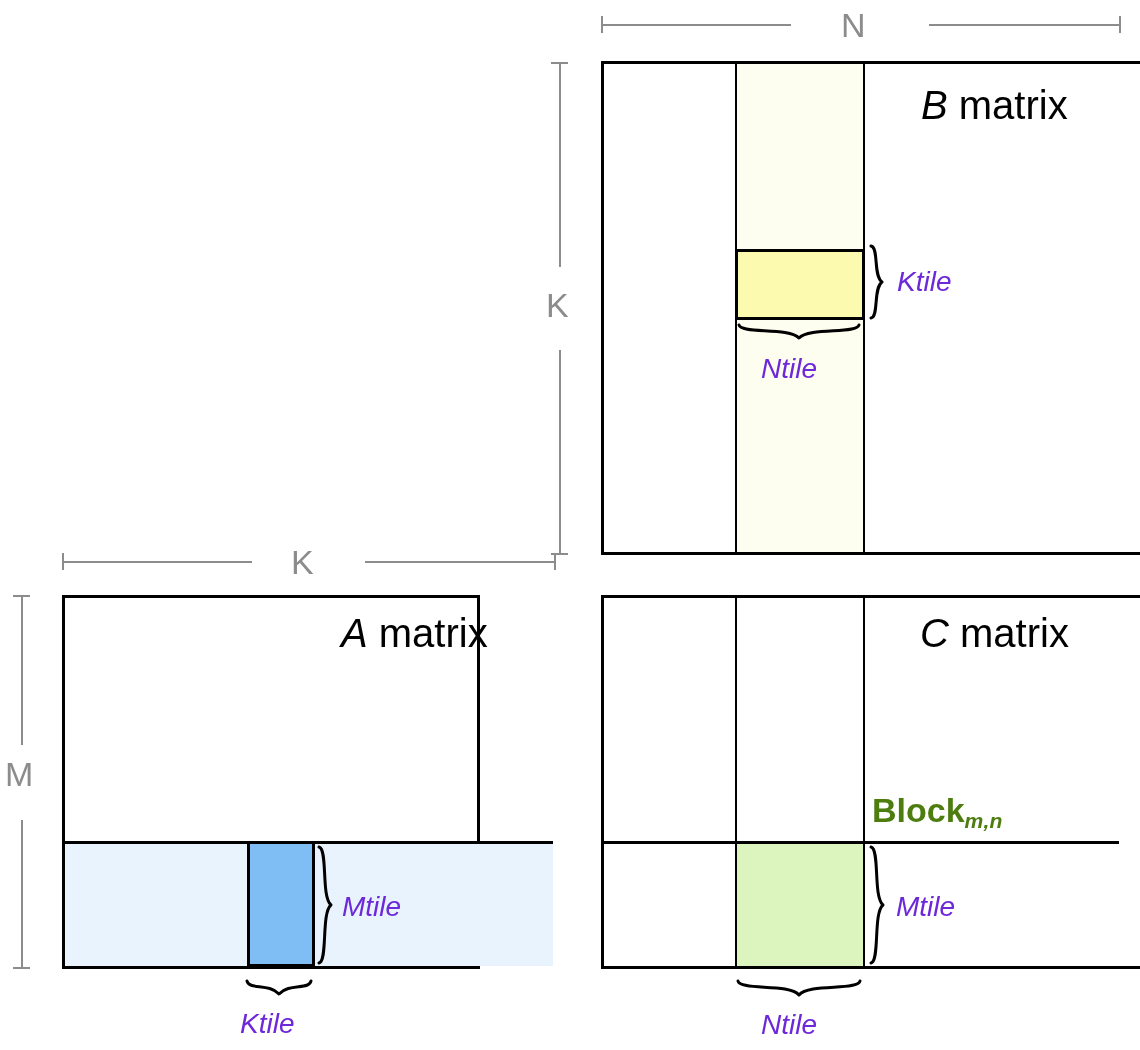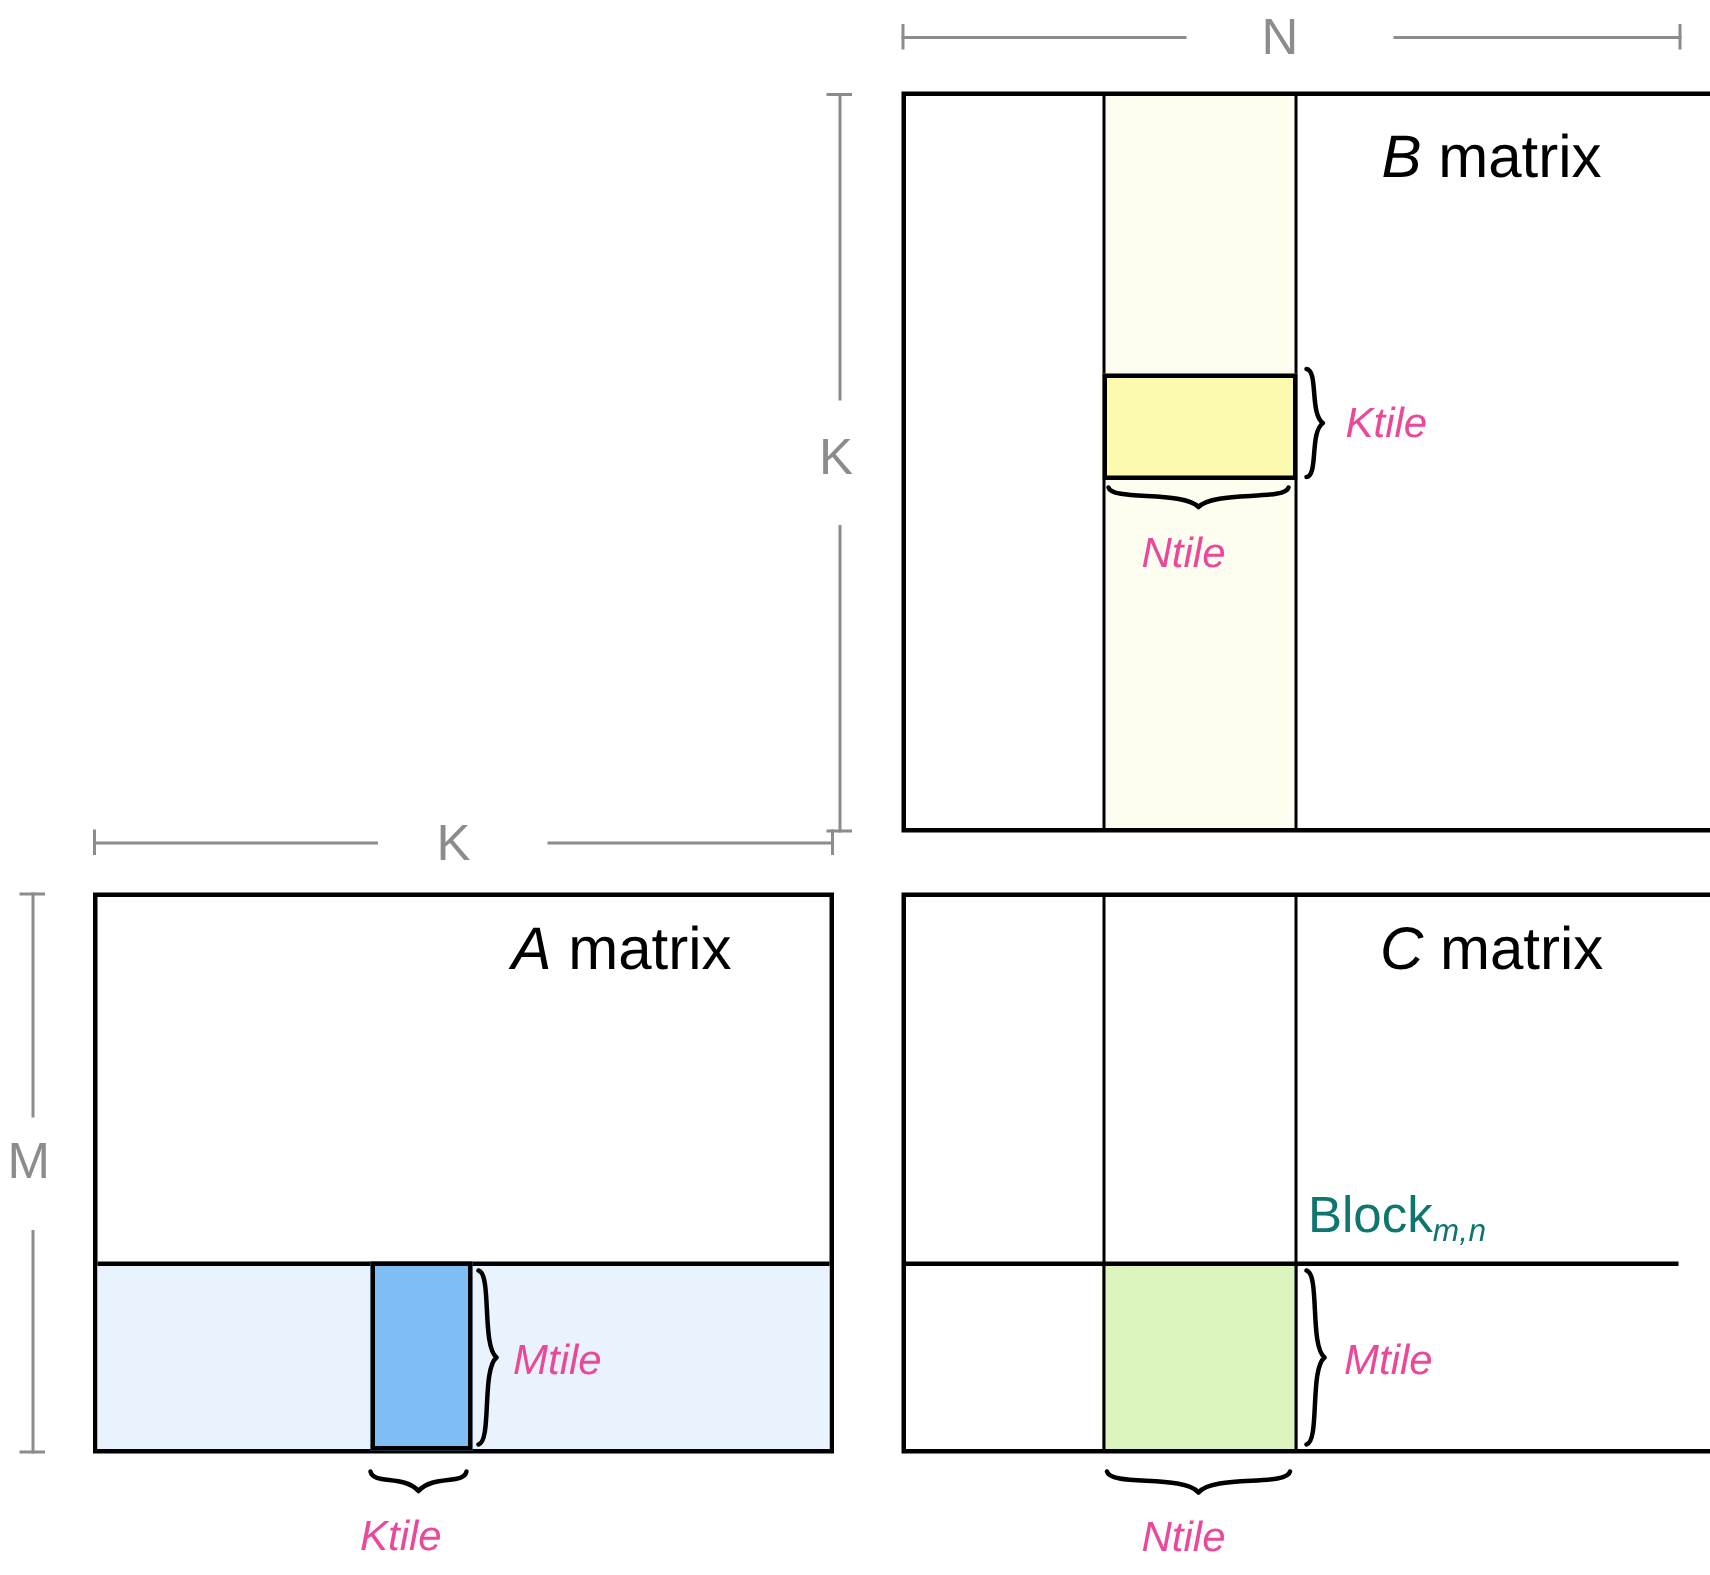--- a/index.html
+++ b/index.html
@@ -60,24 +60,25 @@
     font-style: italic;
   }
   .matrix-label .word {
     font-style: normal;
   }
 
   
   .block-label {
     position: absolute;
     font-size: 34px;
-    color: #0f766e;
+    color: #4d7c0f;
     white-space: nowrap;
     line-height: 1;
     font-style: normal;
+    font-weight: bold;
   }
   .block-label sub {
     font-style: italic;
     font-size: 0.62em;
     vertical-align: baseline;
     position: relative;
     top: 0.30em;
     letter-spacing: 0.01em;
   }
 
@@ -110,21 +111,21 @@
     color: #8c8c8c;
     line-height: 1;
     white-space: nowrap;
   }
 
   
   .tile-label {
     position: absolute;
     font-size: 28px;
     font-style: italic;
-    color: #ec4899;
+    color: #6d28d9;
     white-space: nowrap;
     line-height: 1;
   }
 
   
   .brace {
     position: absolute;
     overflow: visible;
   }
   .brace path {
@@ -189,21 +190,21 @@
   <div class="dim-text" style="left:291px; top:545px;">K</div>
 
   <div class="dim-v" style="left:21px; top:595px; width:2px; height:150px;"></div>
   <div class="cap-h" style="left:13px; top:595px;"></div>
 
   <div class="dim-v" style="left:21px; top:820px; width:2px; height:149px;"></div>
   <div class="cap-h" style="left:13px; top:967px;"></div>
 
   <div class="dim-text" style="left:5px; top:757px;">M</div>
 
-  <div class="matrix-box" style="left:62px; top:595px; width:494px; height:374px;">
+  <div class="matrix-box" style="left:62px; top:595px; width:418px; height:374px;">
 
     <div class="region" style="left:0px; top:245px; width:488px; height:123px; background:#e8f3fd;"></div>
 
     <div class="hairline-h" style="left:0px; top:243px; width:488px;"></div>
 
     <div class="tile" style="left:182px; top:243px; width:68px; height:126px; background:#7fbdf5;"></div>
 
     <div class="matrix-label" style="left:276px; top:15px;">
       <span class="sym">A</span><span class="word"> matrix</span>
     </div>

